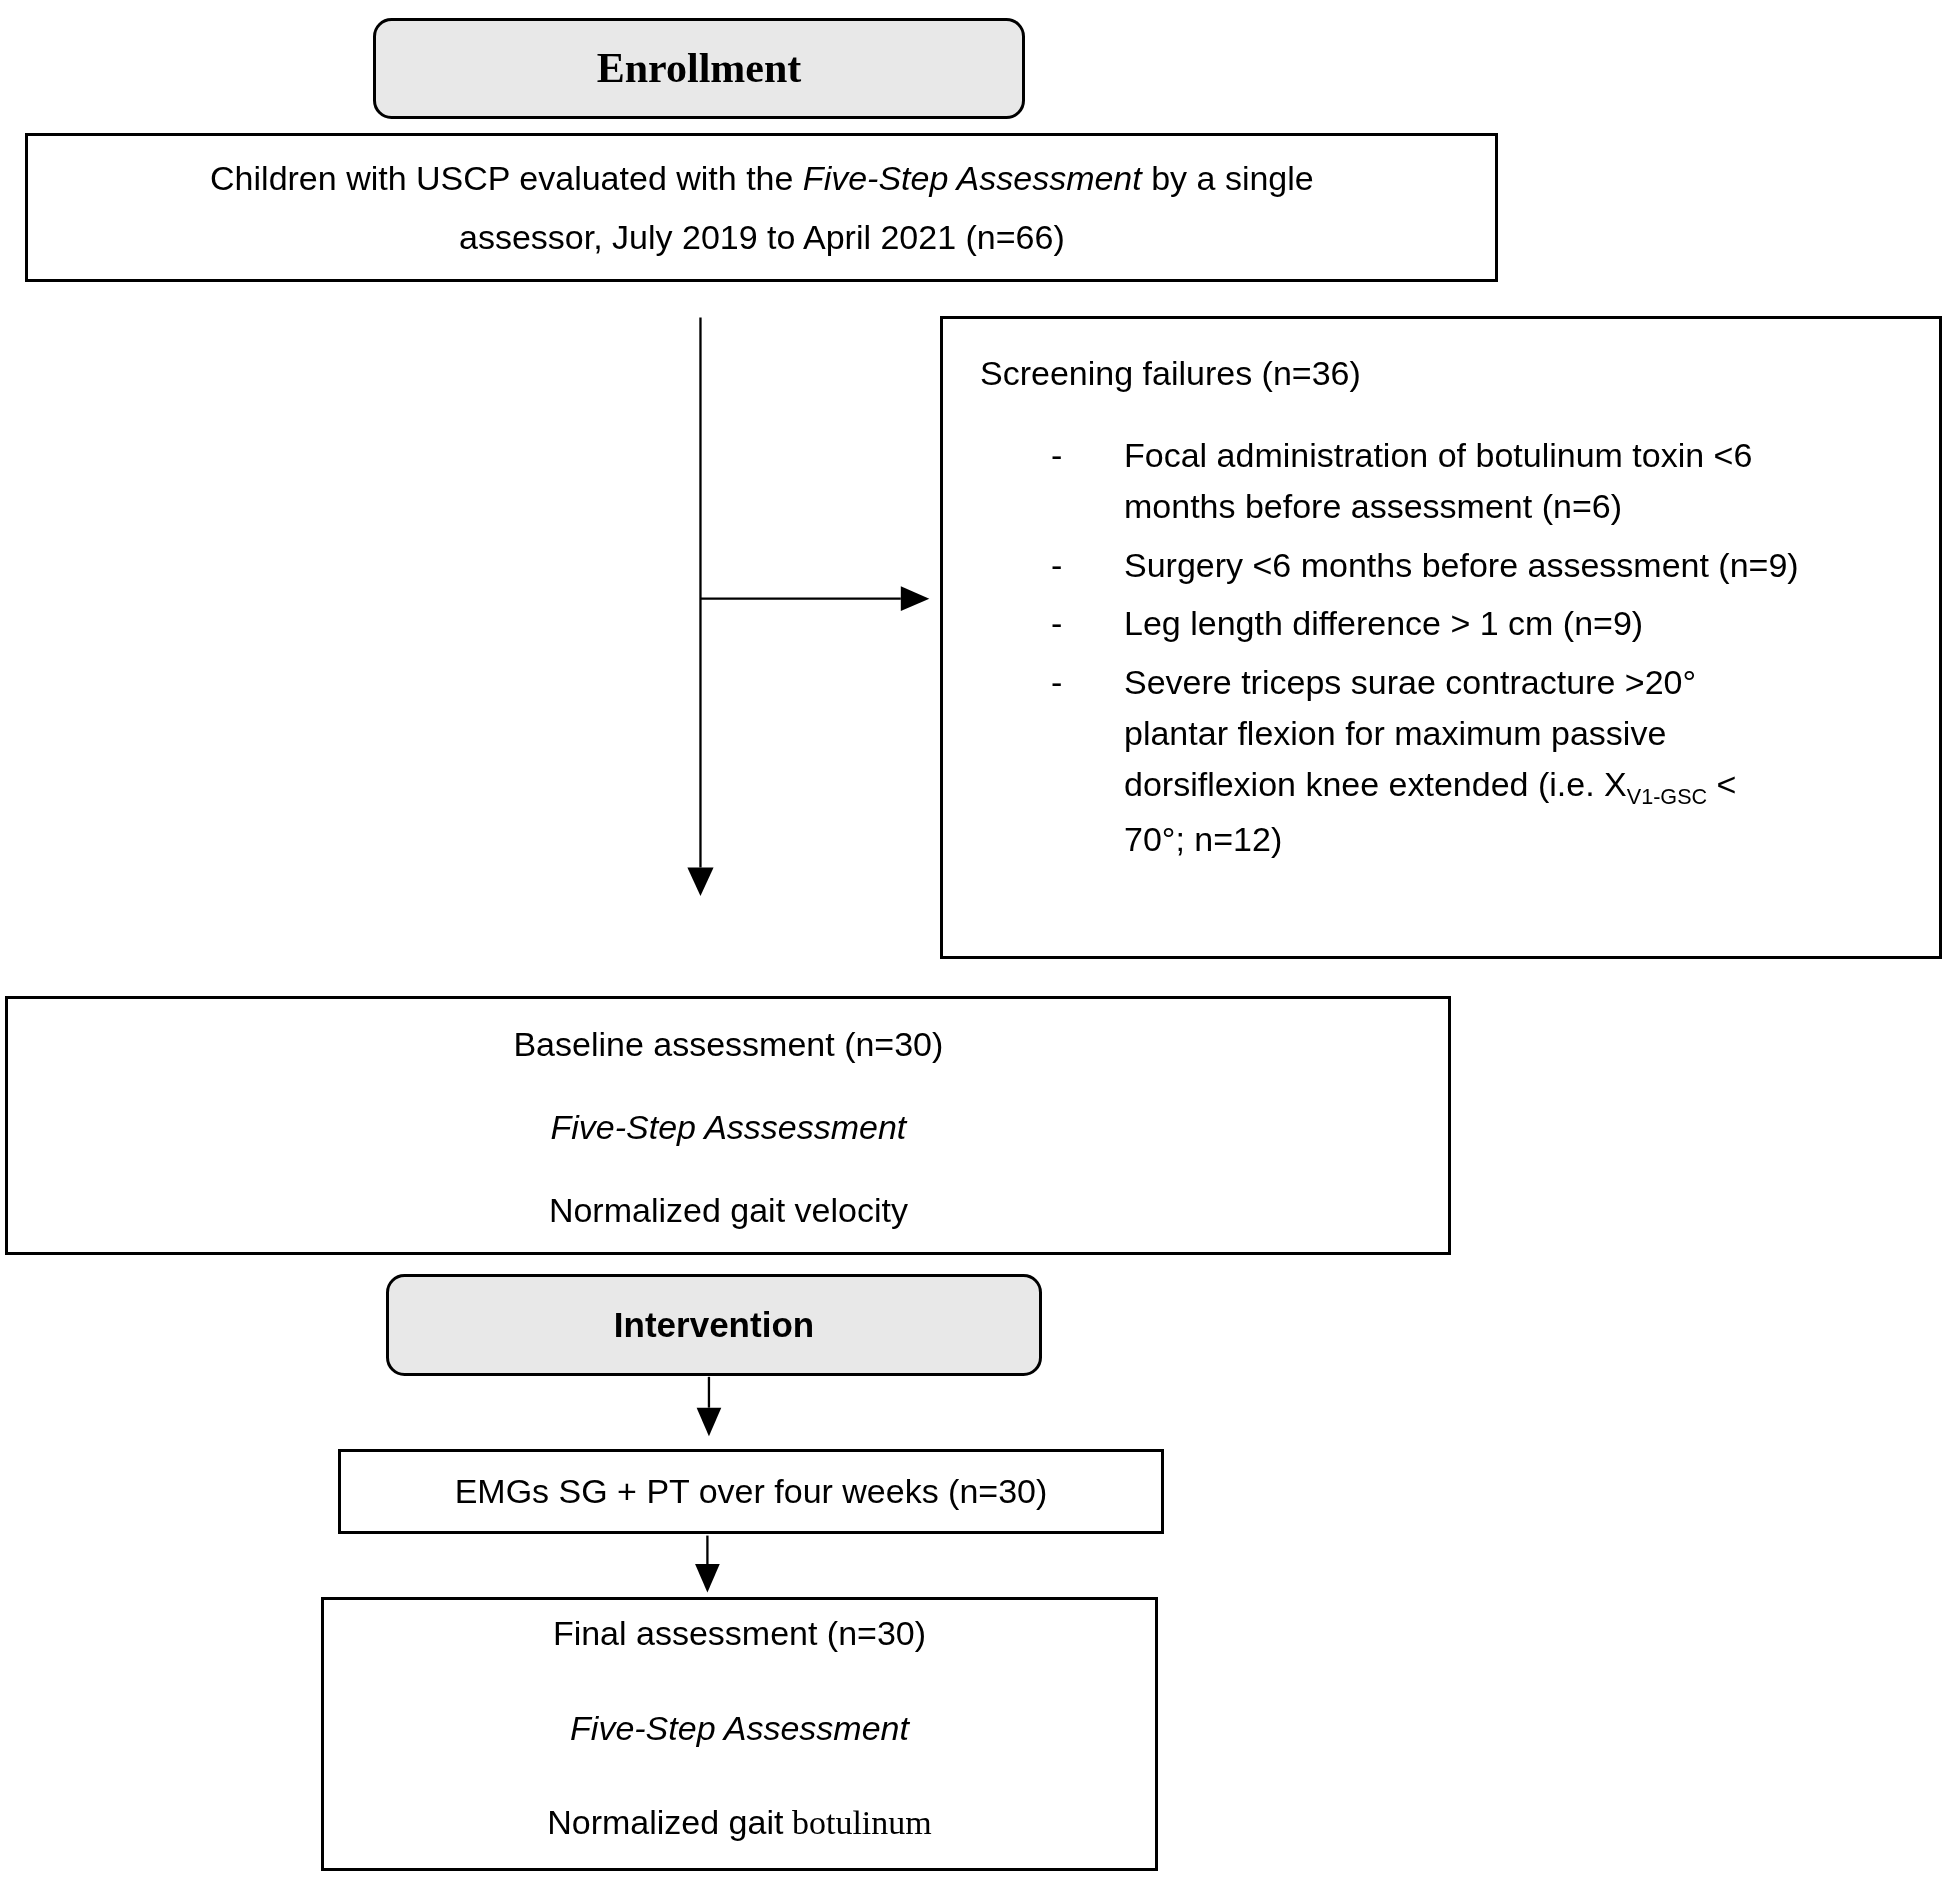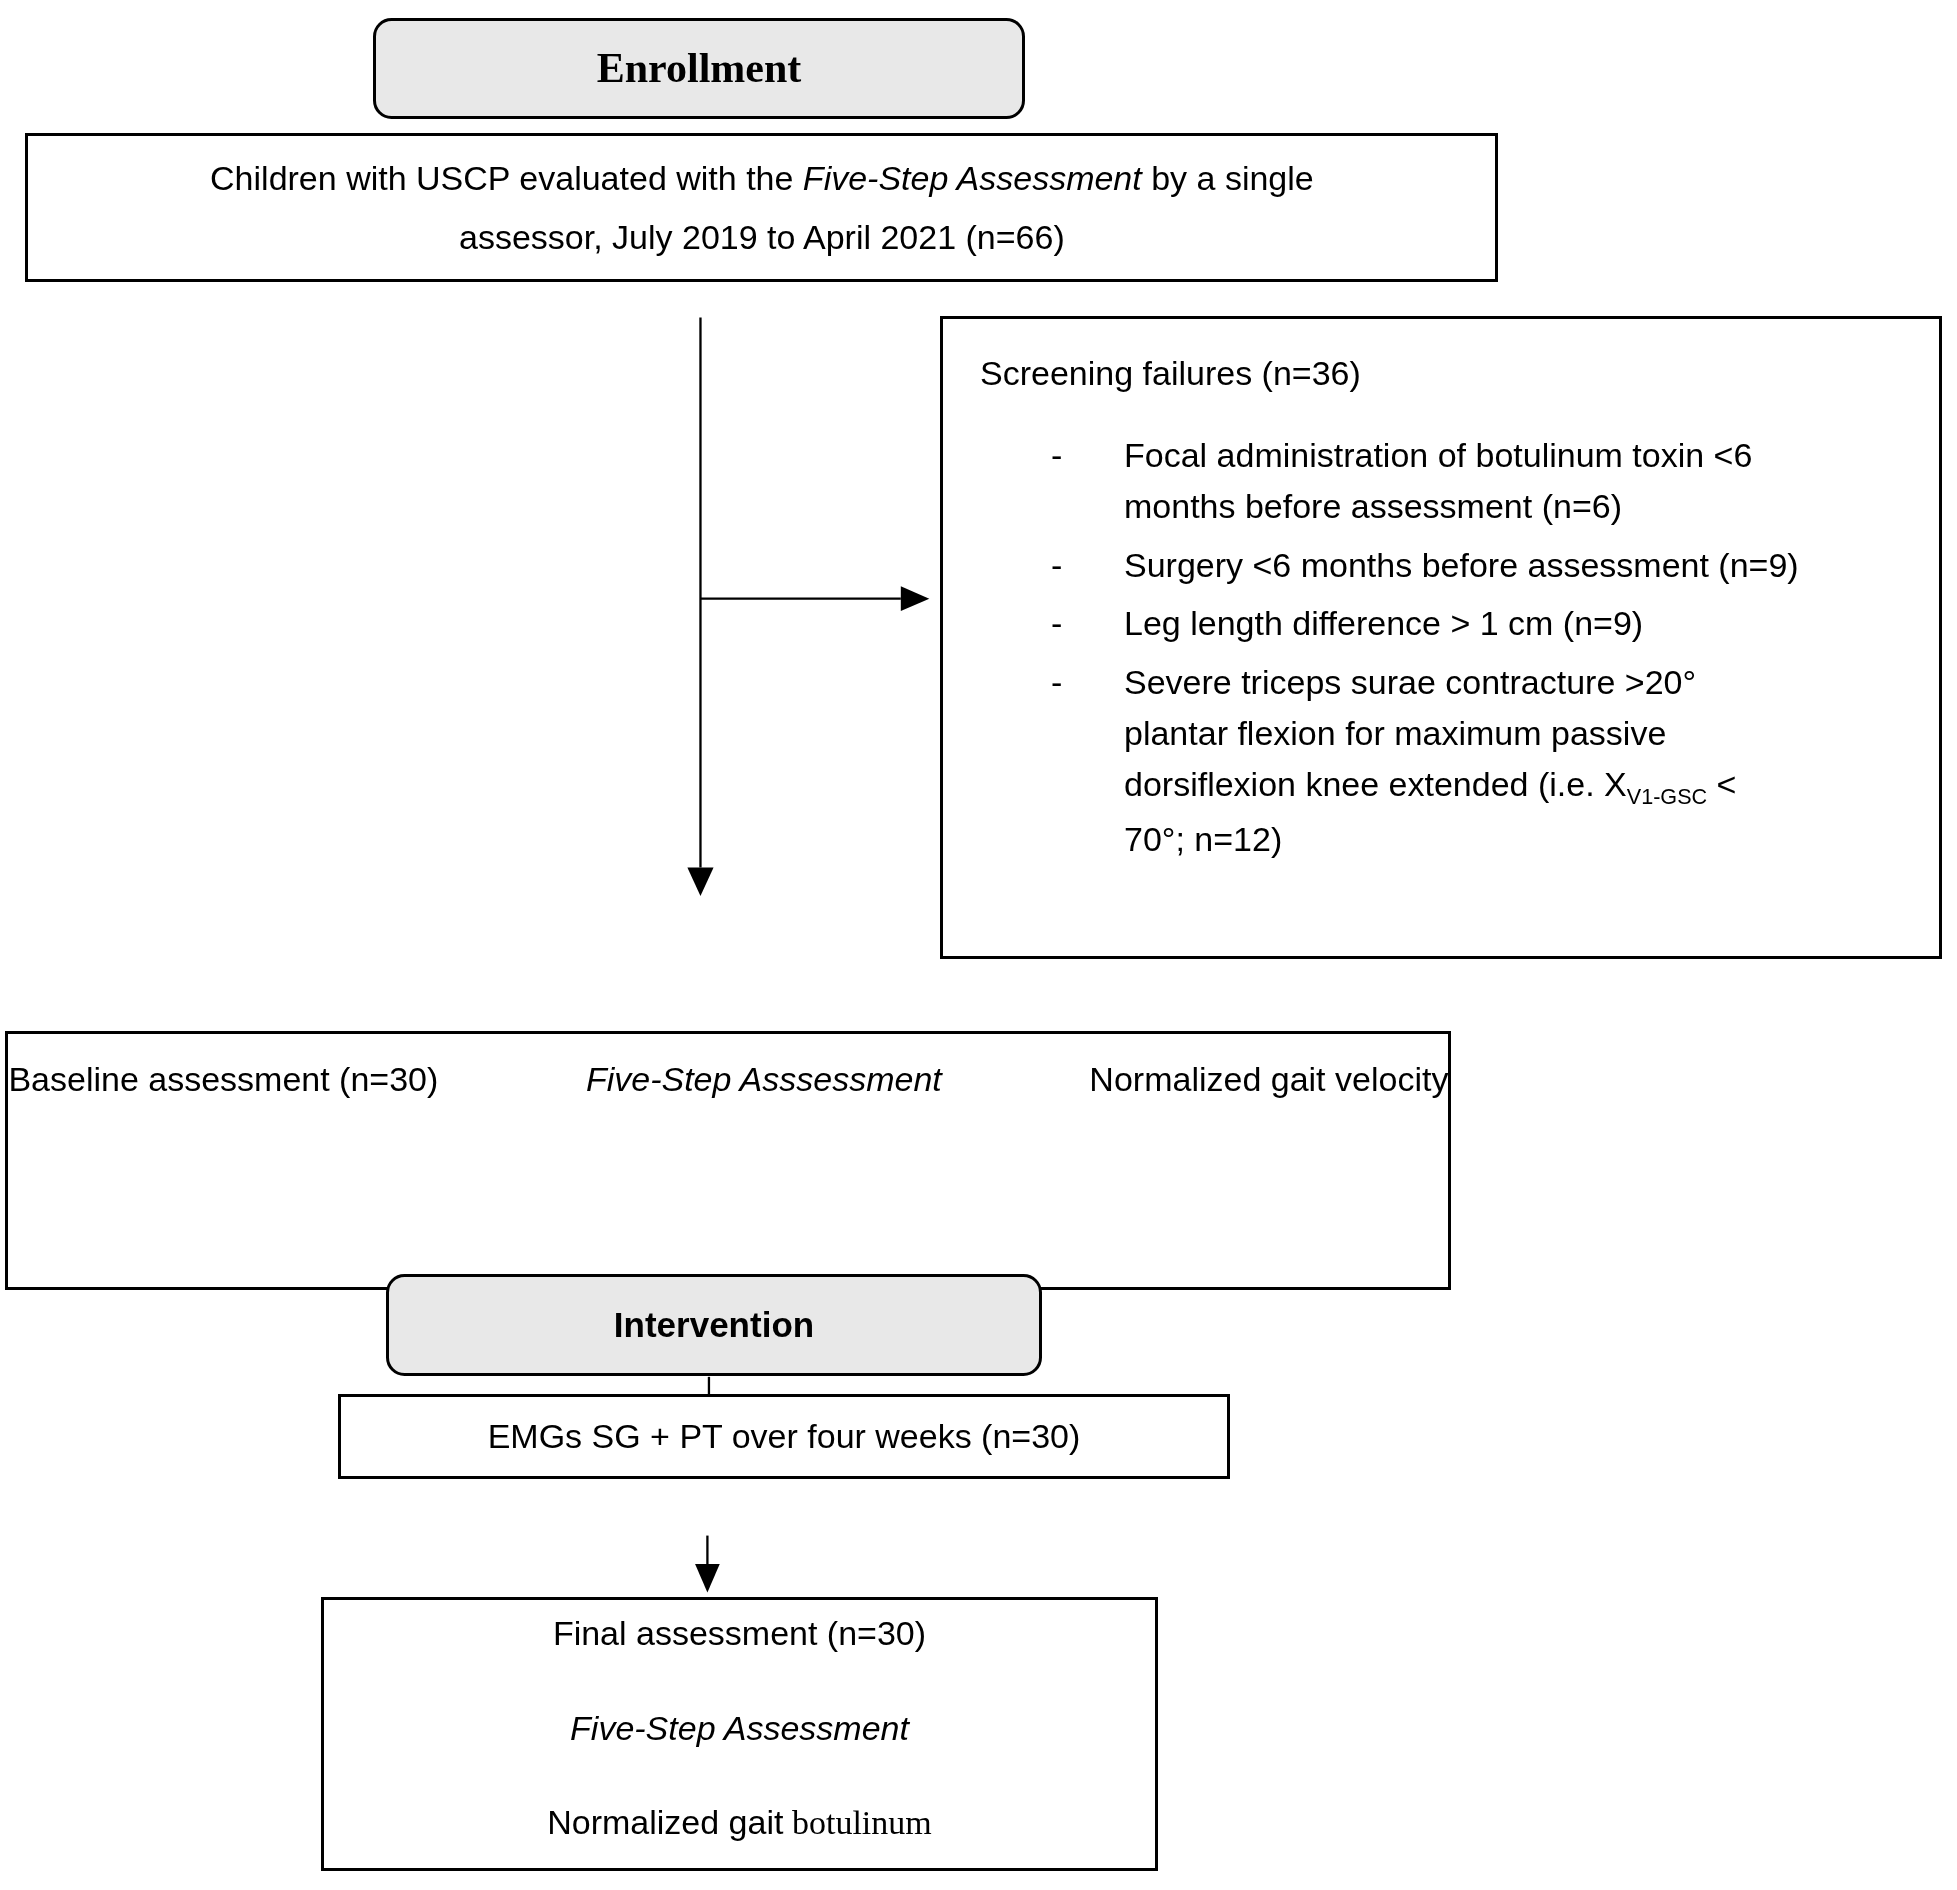--- a/index.html
+++ b/index.html
@@ -43,31 +43,31 @@
     font-size: 34px; line-height: 51px;
   }
   .scr-title { padding: 29px 0 0 37px; }
   .scr-list { margin-top: 31px; }
   .scr-item { position: relative; padding-left: 181px; padding-right: 31px; margin-top: 7.7px; }
   .scr-item .dash { position: absolute; left: 108px; top: 0; }
   .ln { display: block; }
   .sub { font-size: 21.6px; position: relative; top: 7.7px; }
 
   #baseline {
-    left: 5.4px; top: 1031px; width: 1446px; height: 259px;
+    left: 5.4px; top: 996px; width: 1446px; height: 259px;
     font-size: 34px; text-align: center;
-    display: flex; justify-content: space-between;
+    display: flex; flex-direction: column; justify-content: space-between;
     padding: 26px 0 21.6px;
   }
   #intervention {
     left: 386px; top: 1274px; width: 656px; height: 102px;
     font-weight: bold; font-size: 35px;
   }
   #emgs {
-    left: 338px; top: 1394px; width: 892px; height: 85px;
+    left: 338px; top: 1449px; width: 826px; height: 85px;
     font-size: 34px;
   }
   #final {
     left: 321px; top: 1597px; width: 837px; height: 274px;
     font-size: 34px; text-align: center;
     display: flex; flex-direction: column; justify-content: space-between;
     padding: 14px 0 26px;
   }
   .italic { font-style: italic; }
   .serif { font-family: "Liberation Serif", serif; }

